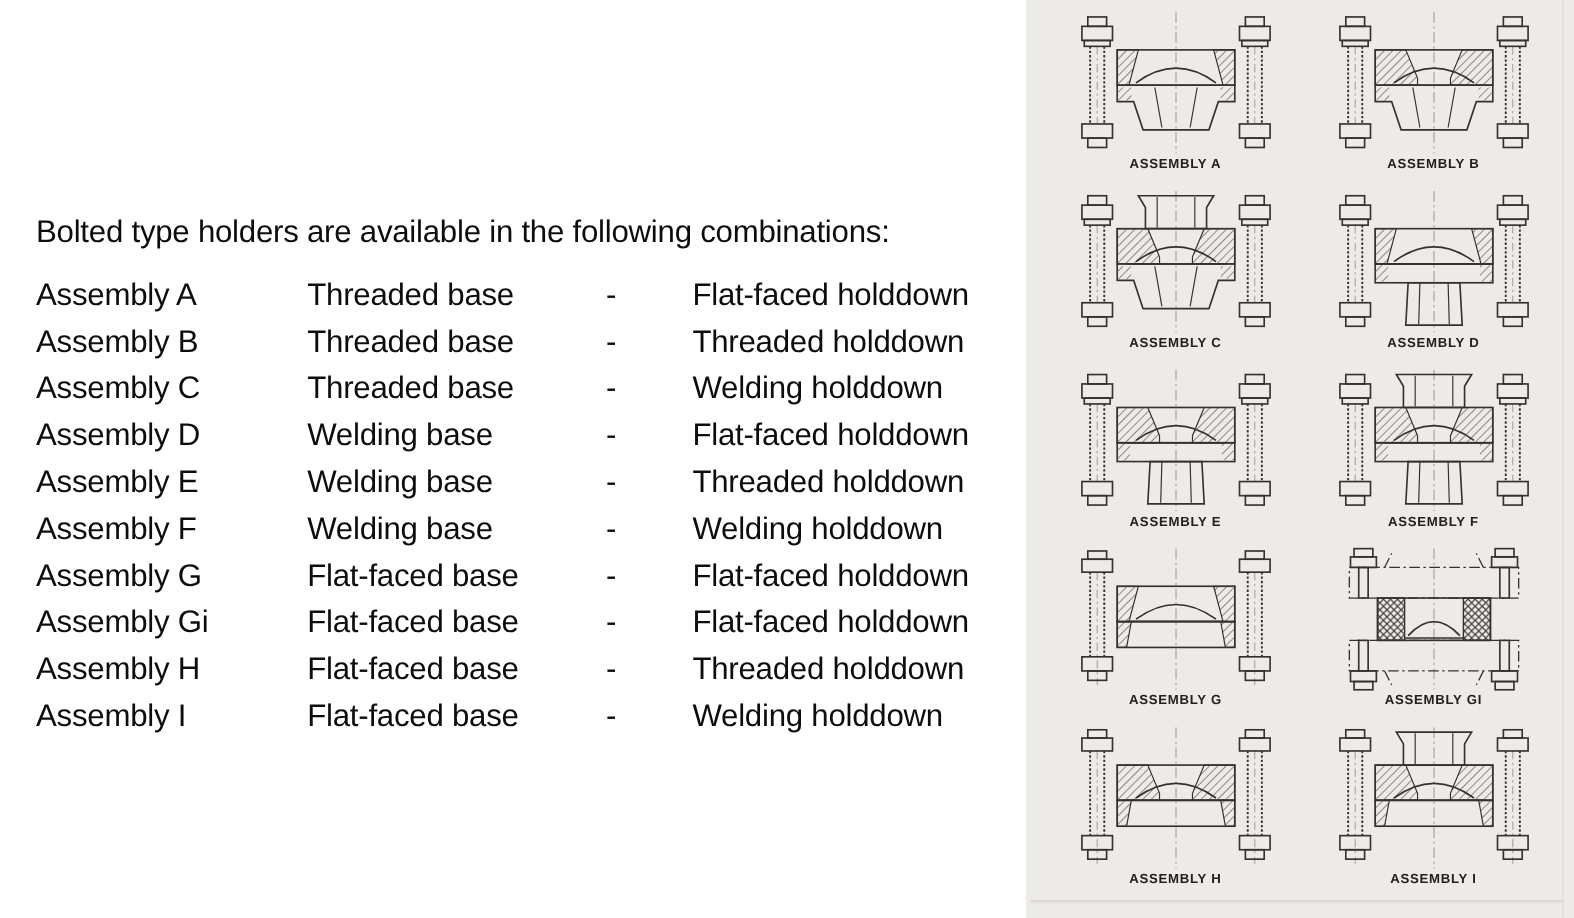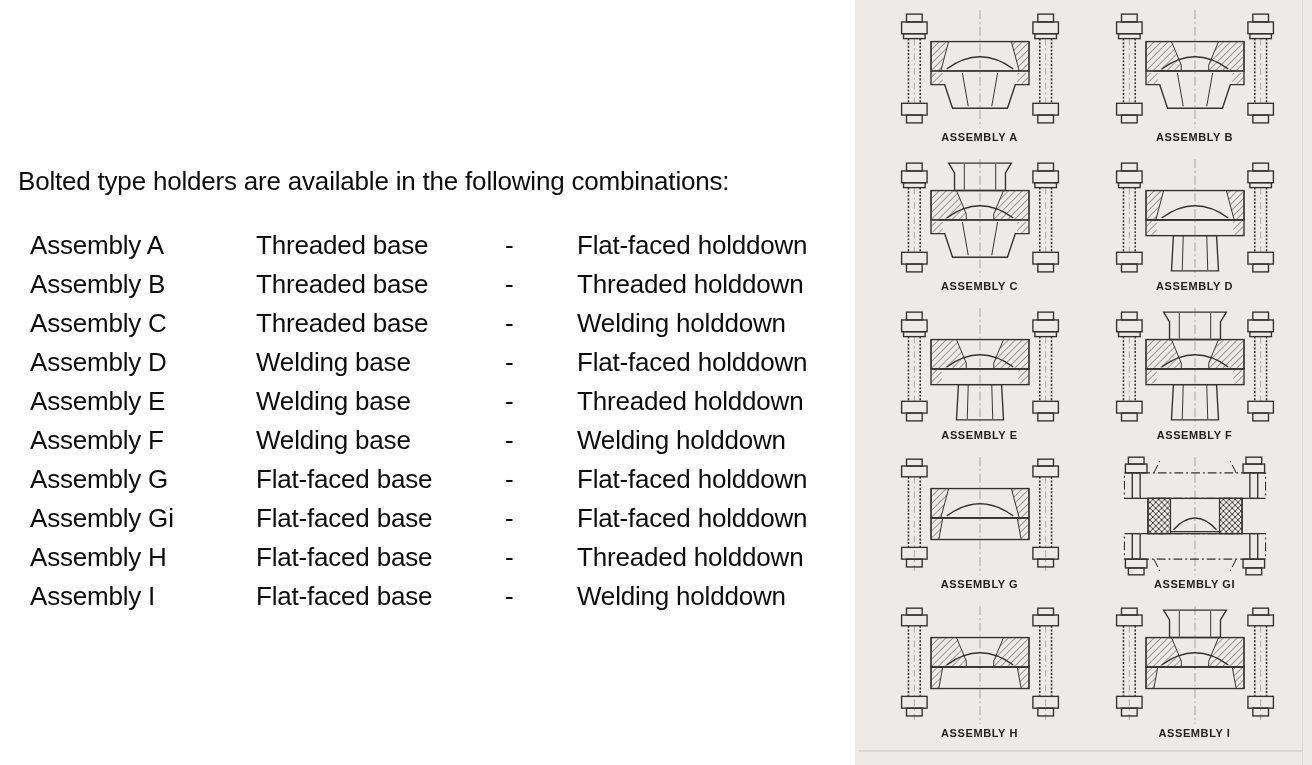--- a/index.html
+++ b/index.html
@@ -5,21 +5,21 @@
   html,body{margin:0;padding:0;}
   body{
     width:1312px;height:765px;position:relative;overflow:hidden;
     background:#ffffff;
     font-family:"Liberation Sans", sans-serif;
     color:#0d0d0d;
   }
   
   .text-col{position:absolute;left:0;top:0;width:855px;height:765px;}
   .heading{
-    position:absolute;left:14px;top:162px;margin:4px;
+    position:absolute;left:14px;top:162px;margin:16px;
     font-size:26px;line-height:1.2;letter-spacing:-0.2px;white-space:nowrap;
   }
   .rows{position:absolute;left:0;top:226px;width:855px;}
   .combo-row{
     display:grid;
     grid-template-columns:226px 249px 72px auto;
     padding-left:30px;height:39px;align-items:center;
     font-size:26px;letter-spacing:-0.2px;white-space:nowrap;
   }
   

